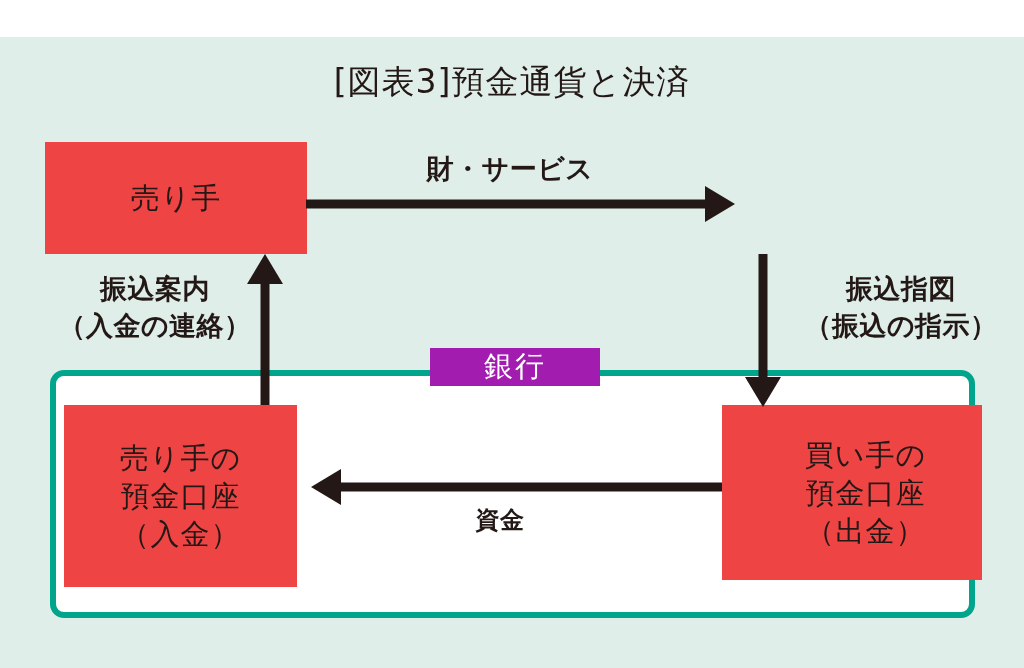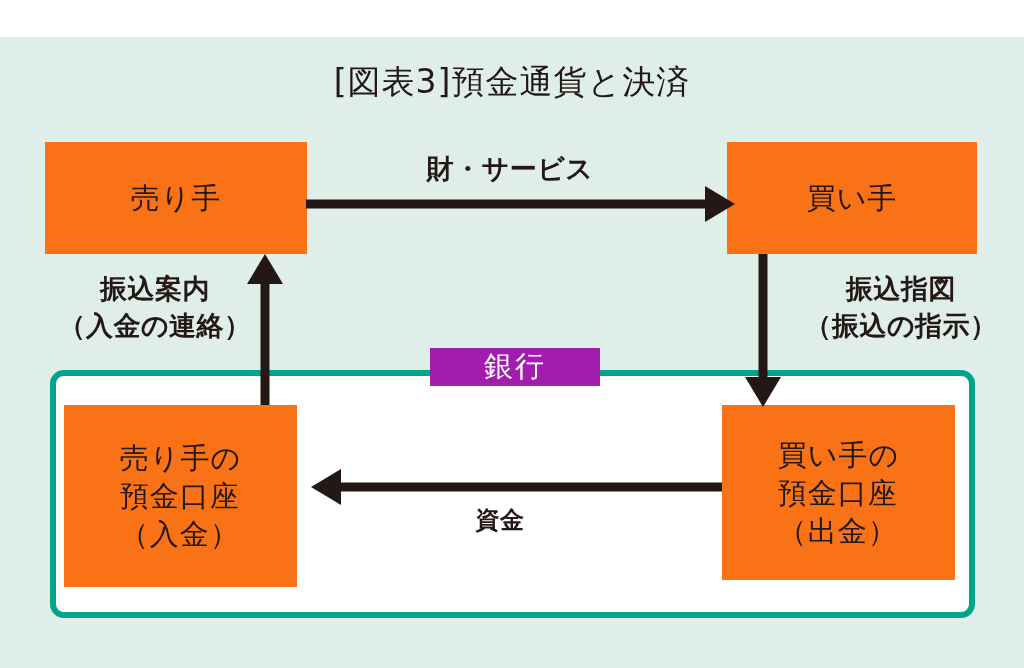--- a/index.html
+++ b/index.html
@@ -33,26 +33,26 @@
     width: 1024px;
     text-align: center;
     font-size: 33px;
     line-height: 40px;
     letter-spacing: 1px;
     color: #231815;
     font-weight: 500;
   }
   .mint-box {
     position: absolute;
-    background: #f97316;
+    background: #ef4444;
     color: #231815;
     display: flex;
     align-items: center;
     justify-content: center;
-    text-align: left;
+    text-align: center;
     font-size: 29px;
     line-height: 38px;
     letter-spacing: 1px;
   }
   .box-seller   { left: 45px;  top: 122px; width: 262px; height: 112px; }
   .box-buyer    { left: 727px; top: 122px; width: 250px; height: 112px; }
   .box-acct-l   { left: 64px;  top: 385px; width: 233px; height: 182px; }
   .box-acct-r   { left: 722px; top: 385px; width: 233px; height: 175px; }
 
   .bank-container {
@@ -111,26 +111,25 @@
 <div id="figure">
 
   <div class="canvas"></div>
 
   <div class="title">[図表3]預金通貨と決済</div>
 
   <div class="bank-container"></div>
   <div class="bank-tab">銀行</div>
 
   <div class="mint-box box-seller">売り手</div>
-  <div class="mint-box box-buyer">買い手</div>
 
   <div class="mint-box box-acct-l" style="white-space: pre-line;">売り手の
 預金口座
 （入金）</div>
-  <div class="mint-box box-acct-r" style="white-space: pre-line;">買い手の
+  <div class="mint-box box-acct-r" style="white-space: pre-line; padding-left: 27px;">買い手の
 預金口座
 （出金）</div>
 
   <svg class="arrows" viewBox="0 0 1024 668">
 
     <g>
       <line x1="306" y1="184" x2="712" y2="184" stroke="#231815" stroke-width="9"></line>
       <polygon points="735,184 705,166 705,202" fill="#231815"></polygon>
     </g>
 

